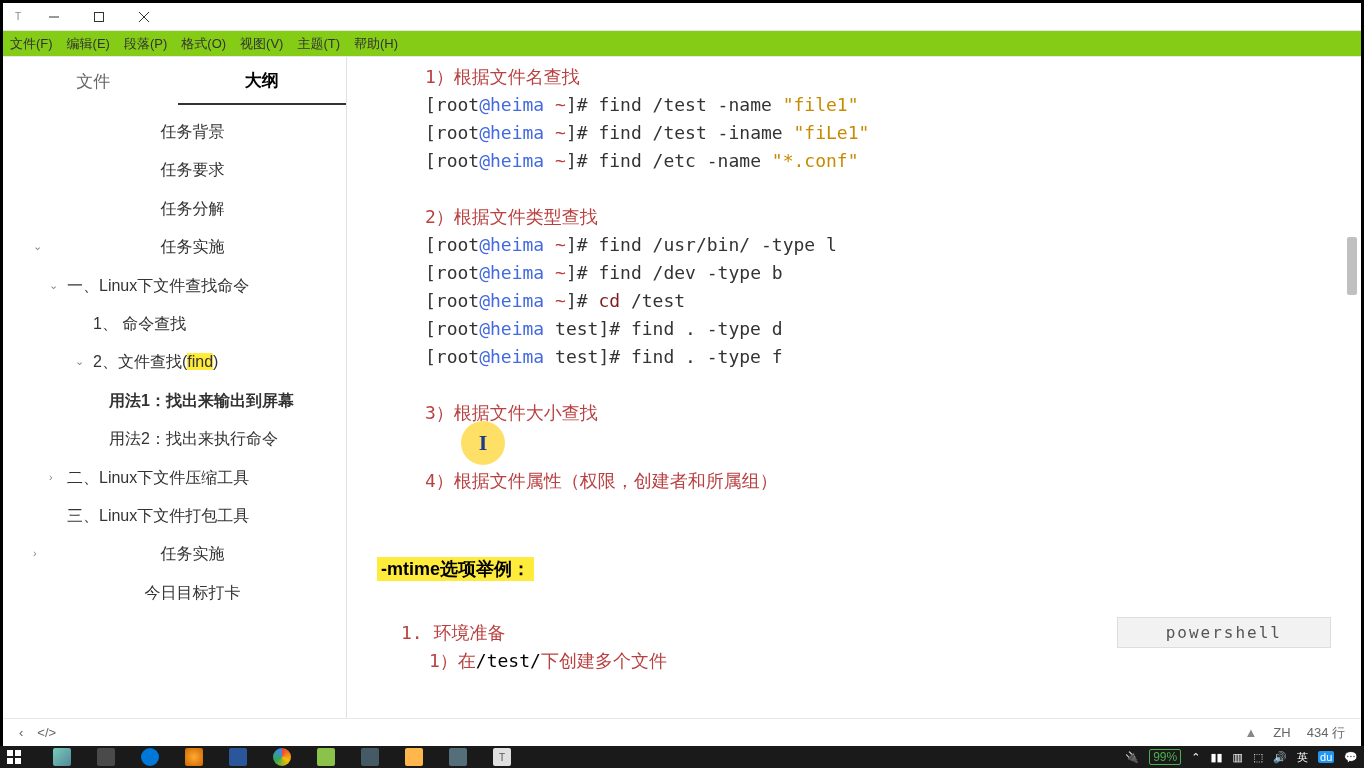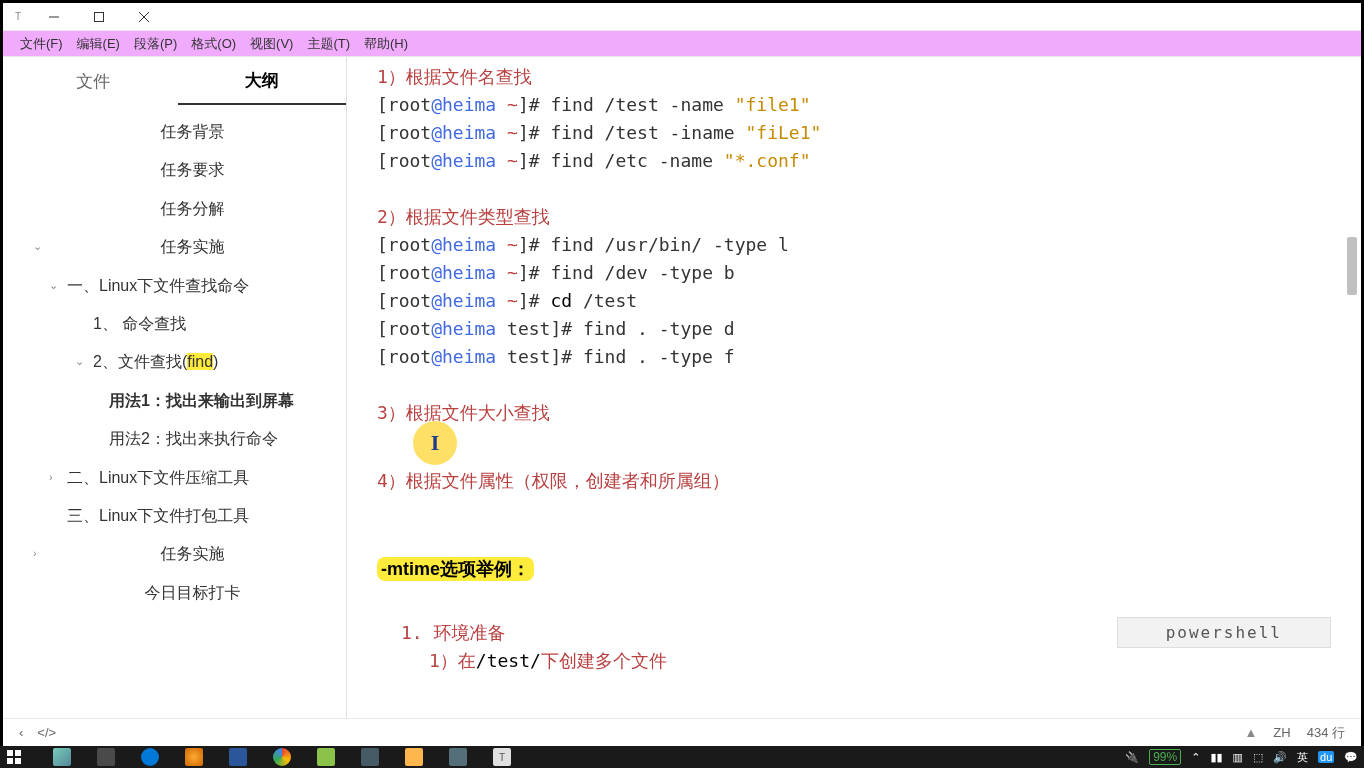--- a/index.html
+++ b/index.html
@@ -5,47 +5,47 @@
 * { margin: 0; padding: 0; box-sizing: border-box; }
 body { font-family: "Microsoft YaHei", sans-serif; font-size: 14px; background: #000; overflow: hidden; }
 .screen { width: 1364px; height: 768px; background: #000; position: relative; }
 .window { position: absolute; top: 3px; left: 3px; right: 3px; bottom: 22px; background: #fff; display: flex; flex-direction: column; }
 .titlebar { height: 28px; background: #fff; display: flex; align-items: center; padding: 0 8px; border-bottom: 1px solid #e5e5e5; }
 .titlebar-icon { width: 14px; height: 14px; margin-right: 6px; display: flex; align-items: center; justify-content: center; color: #888; font-size: 10px; }
 .titlebar-title { flex: 1; font-size: 12px; color: #333; }
 .window-controls { display: flex; gap: 0; }
 .win-btn { width: 45px; height: 28px; display: flex; align-items: center; justify-content: center; color: #333; }
 .win-btn svg { width: 10px; height: 10px; }
-.menubar { height: 26px; background: #f0abfc; display: flex; align-items: center; padding: 0 17px; gap: 14px; font-size: 13px; color: #333; border-bottom: 1px solid #e8e8e8; }
+.menubar { height: 26px; background: #84cc16; display: flex; align-items: center; padding: 0 7px; gap: 14px; font-size: 13px; color: #333; border-bottom: 1px solid #e8e8e8; }
 .main { flex: 1; display: flex; overflow: hidden; }
 .sidebar { width: 338px; background: #fff; border-right: 1px solid #e0e0e0; display: flex; flex-direction: column; margin-left: 6px; }
 .sidebar-tabs { display: flex; height: 48px; }
 .sidebar-tab { flex: 1; display: flex; align-items: center; justify-content: center; font-size: 17px; color: #666; cursor: pointer; }
 .sidebar-tab.active { color: #000; font-weight: bold; border-bottom: 2px solid #333; }
 .outline { flex: 1; overflow-y: auto; padding: 8px 0; }
 .outline-item { padding: 8px 12px 8px 42px; font-size: 16px; color: #333; cursor: pointer; position: relative; line-height: 1.4; }
 .outline-item.lv0 { padding-left: 42px; text-align: center; }
 .outline-item.lv1 { padding-left: 58px; }
 .outline-item.lv2 { padding-left: 84px; }
 .outline-item.lv3 { padding-left: 100px; }
 .outline-item.bold { font-weight: bold; }
 .outline-item .chevron { position: absolute; left: 24px; top: 11px; font-size: 11px; color: #888; }
 .outline-item.lv1 .chevron { left: 40px; }
 .outline-item.lv2 .chevron { left: 66px; }
 .find-hl { background: #ffeb3b; }
 .content { flex: 1; overflow-y: auto; padding: 0 30px 20px 30px; position: relative; }
 .code-block { font-family: "Consolas", monospace; font-size: 18px; line-height: 28px; padding: 6px 0 24px 0; color: #333; }
-.code-line { white-space: pre; }
+.code-line { white-space: pre; margin-left: 48px; }
 .red { color: #b94040; }
 .blue { color: #4169e1; }
-.orange { color: #000000; text-align: center; }
+.orange { color: #7f1d1d; text-align: center; }
 .str { color: #c68b00; }
 .cursor-highlight { position: absolute; width: 44px; height: 44px; background: #ffe066; border-radius: 50%; display: flex; align-items: center; justify-content: center; }
 .cursor-highlight .ibeam { font-family: serif; font-size: 22px; font-weight: bold; color: #1e3a8a; }
-.section-hl { background: #ffeb3b; font-weight: bold; font-size: 18px; padding: 2px 4px; border-radius: 8px; }
+.section-hl { background: #ffeb3b; font-weight: bold; font-size: 18px; padding: 2px 4px; }
 .lang-badge { position: absolute; right: 30px; top: 560px; background: #f2f2f2; border: 1px solid #ddd; padding: 5px 48px; font-size: 16px; font-family: Consolas, monospace; letter-spacing: 2px; color: #555; }
 .statusbar { height: 28px; background: #fff; border-top: 1px solid #e8e8e8; display: flex; align-items: center; padding: 0 16px; font-size: 13px; color: #666; }
 .statusbar-left { display: flex; gap: 14px; align-items: center; }
 .statusbar-right { margin-left: auto; display: flex; gap: 16px; align-items: center; }
 .warn-icon { color: #888; }
 .scrollbar-thumb { position: absolute; right: 4px; top: 180px; width: 10px; height: 58px; background: #c0c0c0; border-radius: 2px; }
 .taskbar { position: absolute; bottom: 0; left: 0; right: 0; height: 22px; background: #1a1a1a; display: flex; align-items: center; padding: 0 6px; }
 .tb-left { display: flex; gap: 20px; align-items: center; }
 .tb-icon { width: 16px; height: 16px; display: flex; align-items: center; justify-content: center; color: #fff; font-size: 12px; }
 .tb-apps { display: flex; gap: 4px; margin-left: 20px; }

